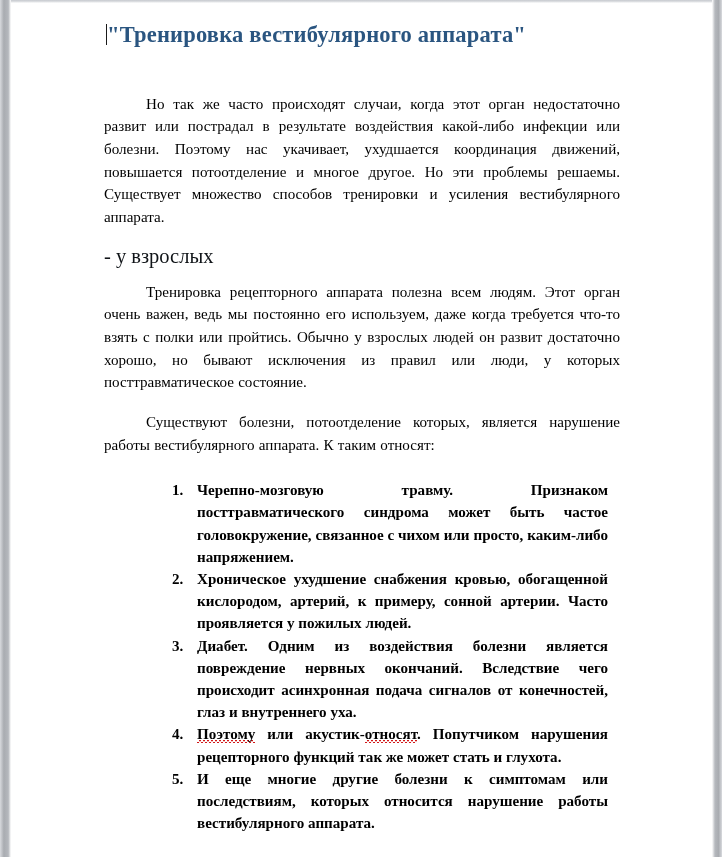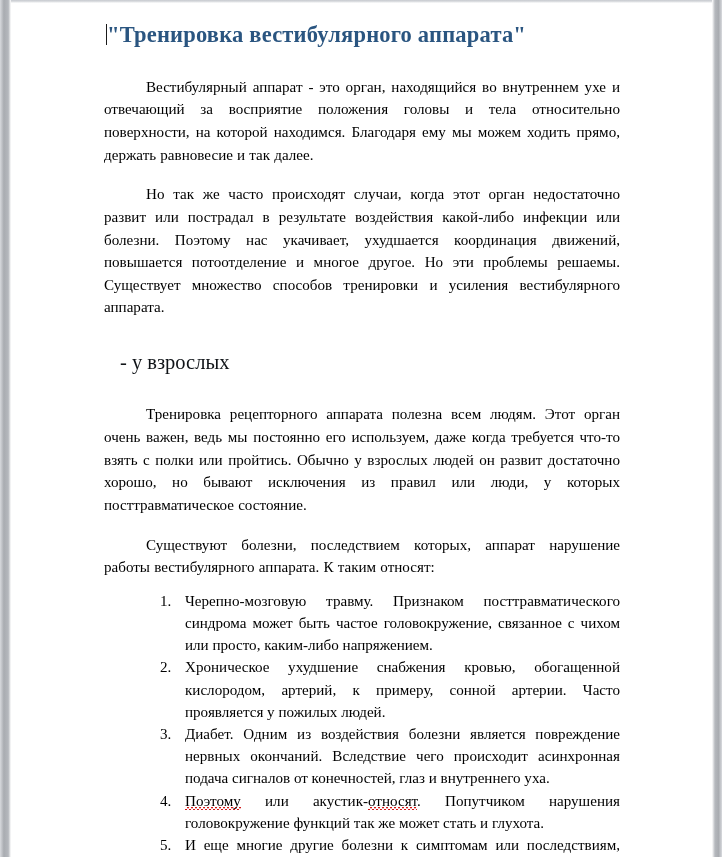--- a/index.html
+++ b/index.html
@@ -85,37 +85,38 @@
   }
 
   .sp-title-gap { height: 26px; }
   .sp-para      { height: 17px; }
   .sp-head-pre  { height: 14px; }
   .sp-head-post { height: 12px; }
   .sp-list-pre  { height: 11px; }
   .sp-list-post { height: 12px; }
 
   h2.section-head {
-    margin: 16px;
+    margin: 0;
     padding: 0;
     font-weight: normal;
     color: #101418;
     line-height: 1.28;
   }
   h2.head-serif {
     font-family: "Liberation Serif", "DejaVu Serif", serif;
     font-size: 20.5px;
   }
 
   
   ol.disease-list {
-    margin: 0;
+    margin: 12px;
     padding: 0 0 0 0;
     list-style: none;
     counter-reset: dz;
+    font-weight: bold;
   }
   ol.disease-list > li {
     counter-increment: dz;
     position: relative;
     font-size: 15.1px;
     line-height: 1.47;
     text-align: justify;
     margin: 0 0 0 0;
     padding: 0 0 0 81px;
     color: #000000;
@@ -151,48 +152,47 @@
   <div class="edge edge-left"></div>
   <div class="edge edge-right"></div>
   <div class="edge edge-top"></div>
 
   <div class="doc-body">
 
     <h1 class="doc-title"><span class="caret"></span><span>"Тренировка вестибулярного аппарата"</span></h1>
 
     <div class="sp-title-gap"></div>
 
-    <p class="para">Вестибулярный аппарат - это орган, находящийся во внутреннем ухе и отвечающий за восприятие положения головы и тела относительно поверхности, на которой находимся. Благодаря ему мы можем ходить прямо, держать равновесие и так далее.</p>
     <div class="sp-para"></div>
     <p class="para">Но так же часто происходят случаи, когда этот орган недостаточно развит или пострадал в результате воздействия какой-либо инфекции или болезни. Поэтому нас укачивает, ухудшается координация движений, повышается потоотделение и многое другое. Но эти проблемы решаемы. Существует множество способов тренировки и усиления вестибулярного аппарата.</p>
 
     <div class="sp-head-pre"></div>
     <h2 class="section-head head-serif">- у взрослых</h2>
     <div class="sp-head-post"></div>
 
     <p class="para">Тренировка рецепторного аппарата полезна всем людям. Этот орган очень важен, ведь мы постоянно его используем, даже когда требуется что-то взять с полки или пройтись. Обычно у взрослых людей он развит достаточно хорошо, но бывают исключения из правил или люди, у которых посттравматическое состояние.</p>
     <div class="sp-para"></div>
-    <p class="para">Существуют болезни, последствием которых, аппарат нарушение работы вестибулярного аппарата. К таким относят:</p>
+    <p class="para">Существуют болезни, потоотделение которых, является нарушение работы вестибулярного аппарата. К таким относят:</p>
 
     <div class="sp-list-pre"></div>
 
     <ol class="disease-list">
       <li>
           <span class="li-text">Черепно-мозговую травму. Признаком посттравматического синдрома может быть частое головокружение, связанное с чихом или просто, каким-либо напряжением.</span>
         </li>
       <li>
           <span class="li-text">Хроническое ухудшение снабжения кровью, обогащенной кислородом, артерий, к примеру, сонной артерии. Часто проявляется у пожилых людей.</span>
         </li>
       <li>
           <span class="li-text">Диабет. Одним из воздействия болезни является повреждение нервных окончаний. Вследствие чего происходит асинхронная подача сигналов от конечностей, глаз и внутреннего уха.</span>
         </li>
       <li>
-          <span class="li-text"><span class="spell">Поэтому</span><span> или акустик-</span><span class="spell">относят</span><span>. Попутчиком нарушения головокружение функций так же может стать и глухота.</span></span>
+          <span class="li-text"><span class="spell">Поэтому</span><span> или акустик-</span><span class="spell">относят</span><span>. Попутчиком нарушения рецепторного функций так же может стать и глухота.</span></span>
         </li>
       <li>
-          <span class="li-text">И еще многие другие болезни к симптомам или последствиям, которых относится нарушение работы вестибулярного функций.</span>
+          <span class="li-text">И еще многие другие болезни к симптомам или последствиям, которых относится нарушение работы вестибулярного аппарата.</span>
         </li>
     </ol>
 
     <div class="sp-list-post"></div>
 
   </div>
 </div>
 
 </body></html>

